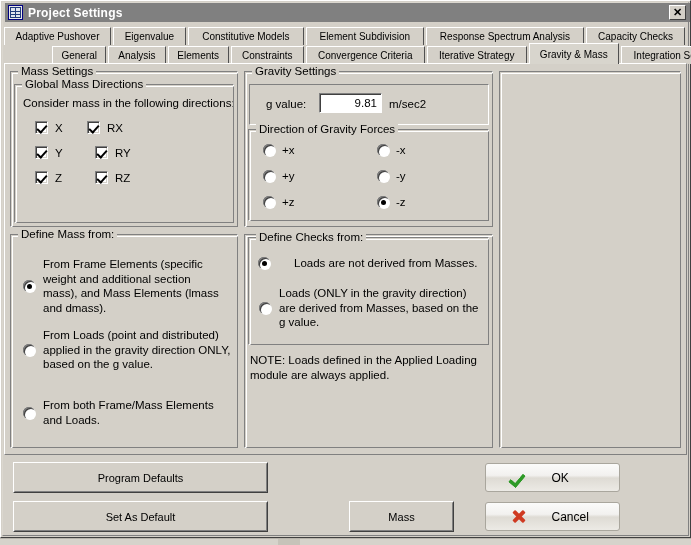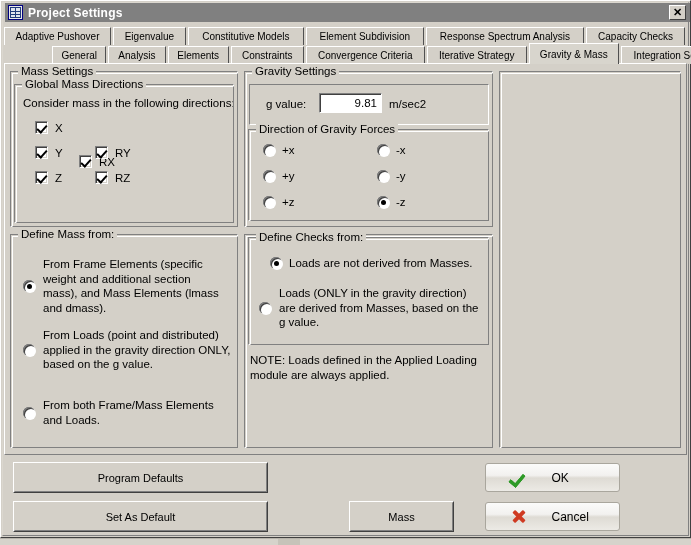--- a/index.html
+++ b/index.html
@@ -460,21 +460,21 @@
 
       <div class="group" style="left:9px; top:20px; width:220px; height:139px;">
         <span class="grp-title">Global Mass Directions</span>
 
         <span class="static" style="left:8px; top:12px;">Consider mass in the following directions:</span>
 
         <div class="cbrow" style="left:20px; top:36px;">
           <span class="cbox checked"></span>
           <span>X</span>
         </div>
-        <div class="cbrow" style="left:64px; top:36px;margin-top:34px;">
+        <div class="cbrow" style="left:72px; top:36px;">
           <span class="cbox checked"></span>
           <span>RX</span>
         </div>
 
         <div class="cbrow" style="left:20px; top:61px;">
           <span class="cbox checked"></span>
           <span>Y</span>
         </div>
         <div class="cbrow" style="left:80px; top:61px;">
           <span class="cbox checked"></span>
@@ -549,21 +549,21 @@
           <span class="radio sel"></span>
           <span class="rlabel">-z</span>
         </div>
       </div>
 
       <div class="group" style="left:239px; top:170px; width:249px; height:214px;"></div>
 
       <div class="group" style="left:243px; top:173px; width:241px; height:108px;">
         <span class="grp-title">Define Checks from:</span>
 
-        <div class="rrow" style="left:21px; top:19px;">
+        <div class="rrow" style="left:9px; top:19px;gap:17px;">
           <span class="radio sel"></span>
           <span class="rlabel">Loads are not derived from Masses.</span>
         </div>
 
         <div class="rrow-ml" style="left:10px; top:48px; width:225px;">
           <span class="radio"></span>
           <span class="rlabel">Loads (ONLY in the gravity direction) are derived from Masses, based on the g value.</span>
         </div>
 
       </div>

